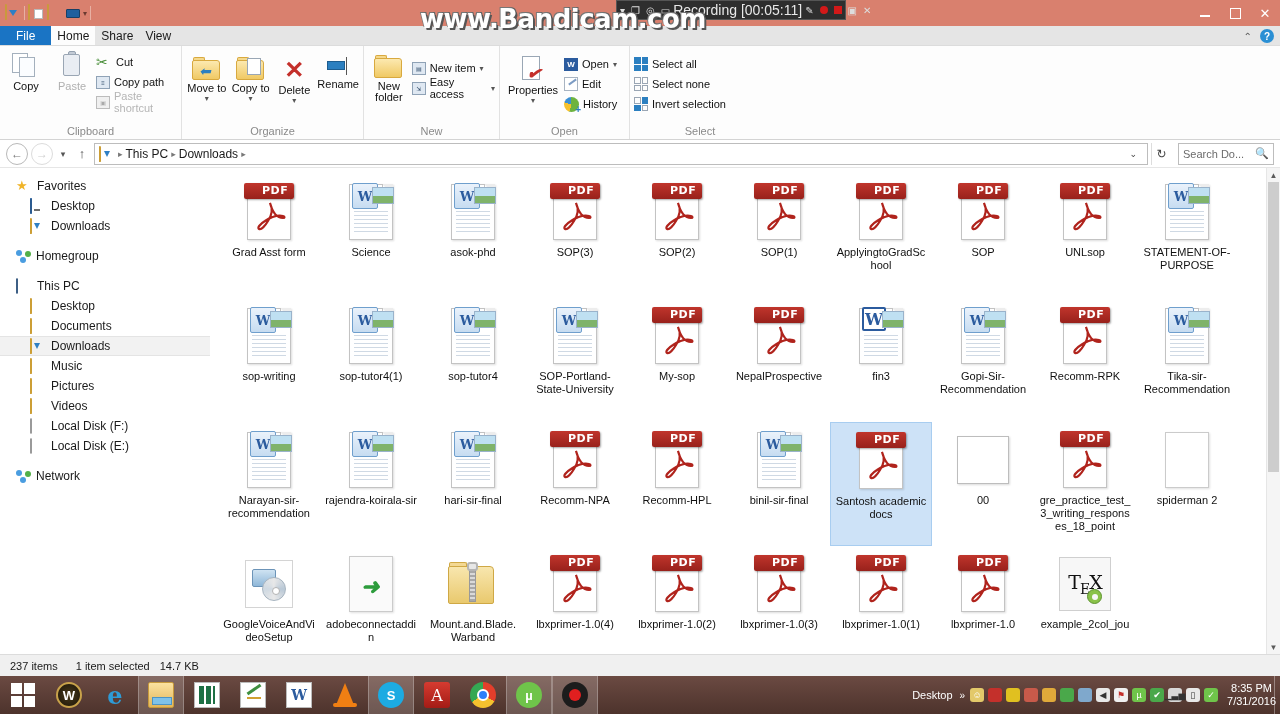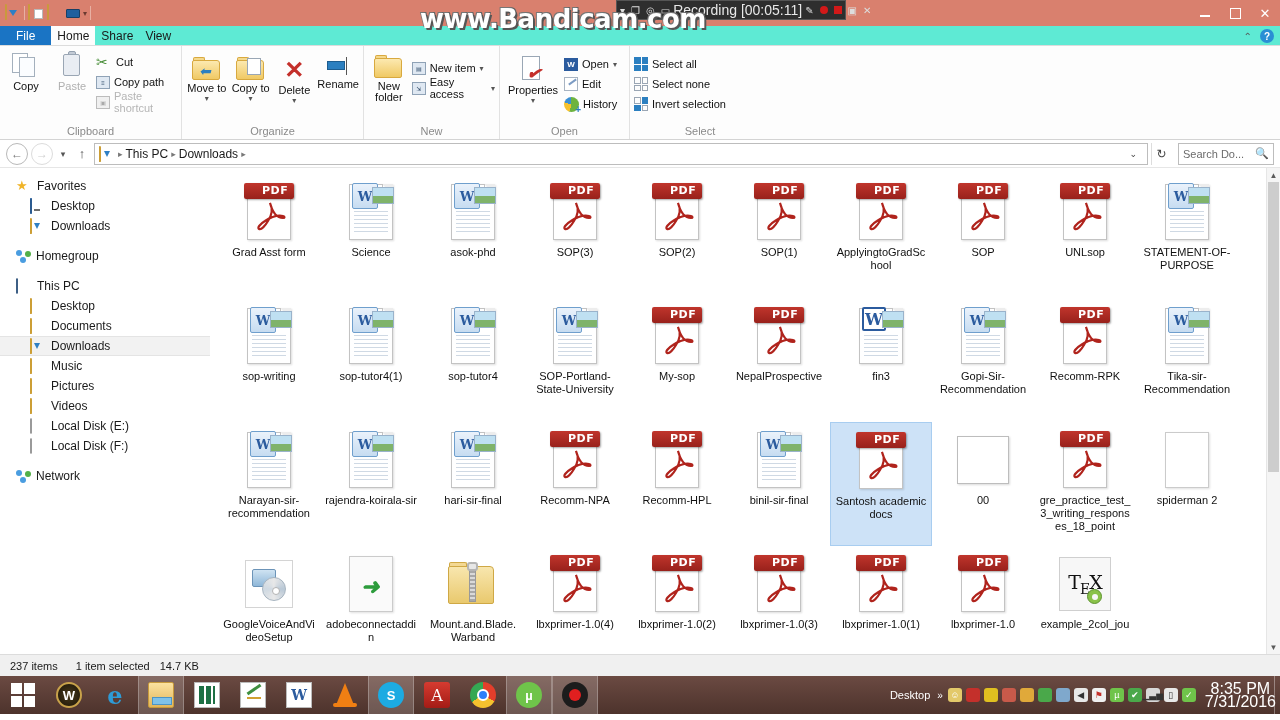--- a/index.html
+++ b/index.html
@@ -48,21 +48,21 @@
   .dot-red{width:8px;height:8px;border-radius:50%;background:#d21919;display:inline-block;}
   .sq-red{width:8px;height:8px;background:#d21919;display:inline-block;}
   .bandi-wm{
     position:absolute; left:420px; top:4px; z-index:60;
     font-family:"DejaVu Sans", sans-serif; font-weight:bold; font-size:26px;
     color:#fff; text-shadow:2px 2px 0 #555, -1px -1px 0 #777, 1px -1px 0 #666;
     letter-spacing:-0.5px; white-space:nowrap;
   }
 
   
-  .tabrow{height:20px;background:#5eead4;display:flex;align-items:stretch;border-bottom:1px solid #dcdcdc;position:relative;}
+  .tabrow{height:20px;background:#e5e5e5;display:flex;align-items:stretch;border-bottom:1px solid #dcdcdc;position:relative;}
   .tab{padding:0 6px;display:flex;align-items:center;font-size:12px;color:#1a1a1a;}
   .tab.file{background:#1a74c4;color:#fff;padding:0 16px;}
   .tab.active{background:#fdfdfd;}
   .tabrow-right{position:absolute;right:6px;top:0;height:20px;display:flex;align-items:center;gap:8px;}
   .chev-up{font-size:10px;color:#555;}
   .help-ico{width:14px;height:14px;border-radius:50%;background:#2a8fd4;color:#fff;font-size:10px;
             display:flex;align-items:center;justify-content:center;font-weight:bold;}
 
   
   .ribbon{height:94px;background:#fdfdfd;border-bottom:1px solid #d4d4d4;display:flex;position:relative;}
@@ -230,21 +230,21 @@
   .tb-items{display:flex;align-items:center;height:38px;}
   .tbitem{width:46px;height:38px;display:flex;align-items:center;justify-content:center;position:relative;}
   .tbitem.open{background:rgba(255,255,255,.18);border-left:1px solid rgba(255,255,255,.25);border-right:1px solid rgba(255,255,255,.25);}
   .tbi{width:26px;height:26px;position:relative;}
   .win-logo{width:24px;height:24px;display:grid;grid-template-columns:1fr 1fr;grid-template-rows:1fr 1fr;gap:2px;}
   .win-logo i{background:#fff;display:block;}
   .circ{width:26px;height:26px;border-radius:50%;display:flex;align-items:center;justify-content:center;font-weight:bold;color:#fff;font-size:13px;}
   .tb-right{position:absolute;right:4px;top:0;height:38px;display:flex;align-items:center;gap:5px;color:#fff;font-size:11px;}
   .tray{display:flex;align-items:center;gap:4px;}
   .tray .ti{width:14px;height:14px;border-radius:3px;display:flex;align-items:center;justify-content:center;font-size:9px;}
-  .clock{text-align:center;line-height:13px;font-size:16px;color:#fff;padding-left:4px;}
+  .clock{text-align:center;line-height:13px;font-size:11px;color:#fff;padding-left:4px;}
   .desktop-lbl{color:#fff;font-size:11px;margin-right:2px;}
   .chev2{color:#fff;font-size:10px;}
   .showdesk{position:absolute;right:0;top:0;width:6px;height:38px;border-left:1px solid rgba(255,255,255,.35);}
 </style>
 </head>
 <body>
 
 <div class="titlebar">
   <div class="tb-qat">
     <span class="qat-ico"><span class="folder-mini dl"></span></span>
@@ -534,25 +534,25 @@
     <div class="navitem child">
       <span class="ni"><span class="fldr"></span></span>
       <span>Pictures</span>
     </div>
     <div class="navitem child">
       <span class="ni"><span class="fldr"></span></span>
       <span>Videos</span>
     </div>
     <div class="navitem child">
       <span class="ni"><span class="hd"></span></span>
-      <span>Local Disk (E:)</span>
+      <span>Local Disk (F:)</span>
     </div>
     <div class="navitem child">
       <span class="ni"><span class="hd"></span></span>
-      <span>Local Disk (F:)</span>
+      <span>Local Disk (E:)</span>
     </div>
 
     <div class="navgap"></div>
 
     <div class="navitem">
       <span class="ni hg">
           <i></i>
           <i></i>
           <i></i>
         </span>

